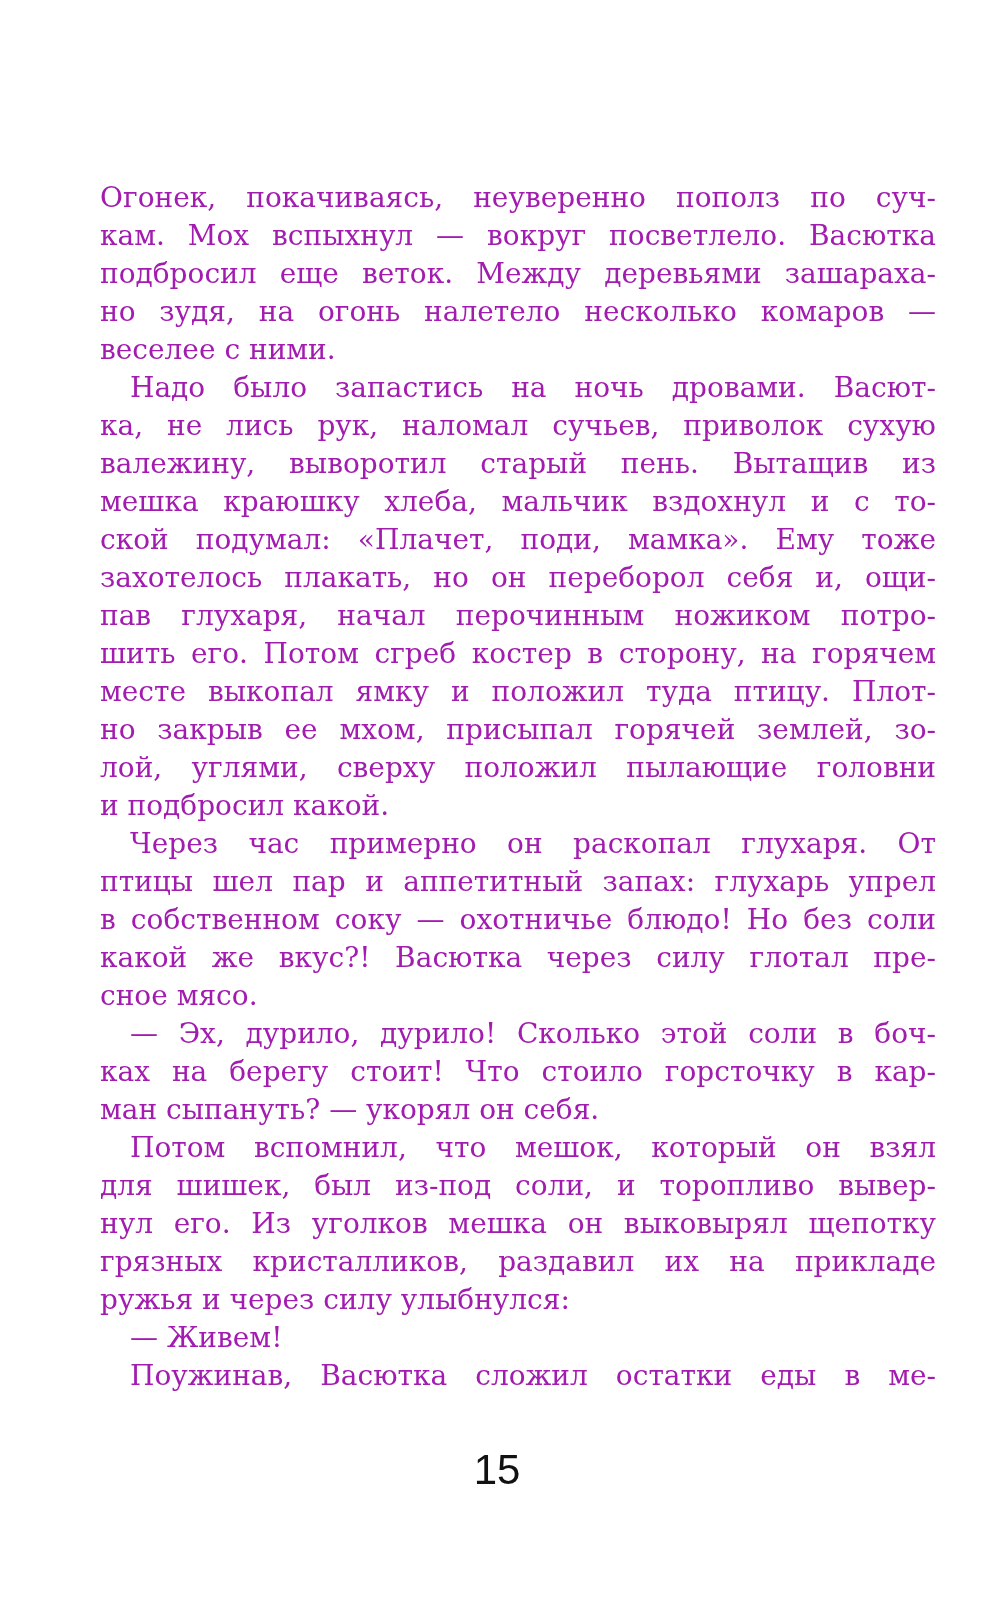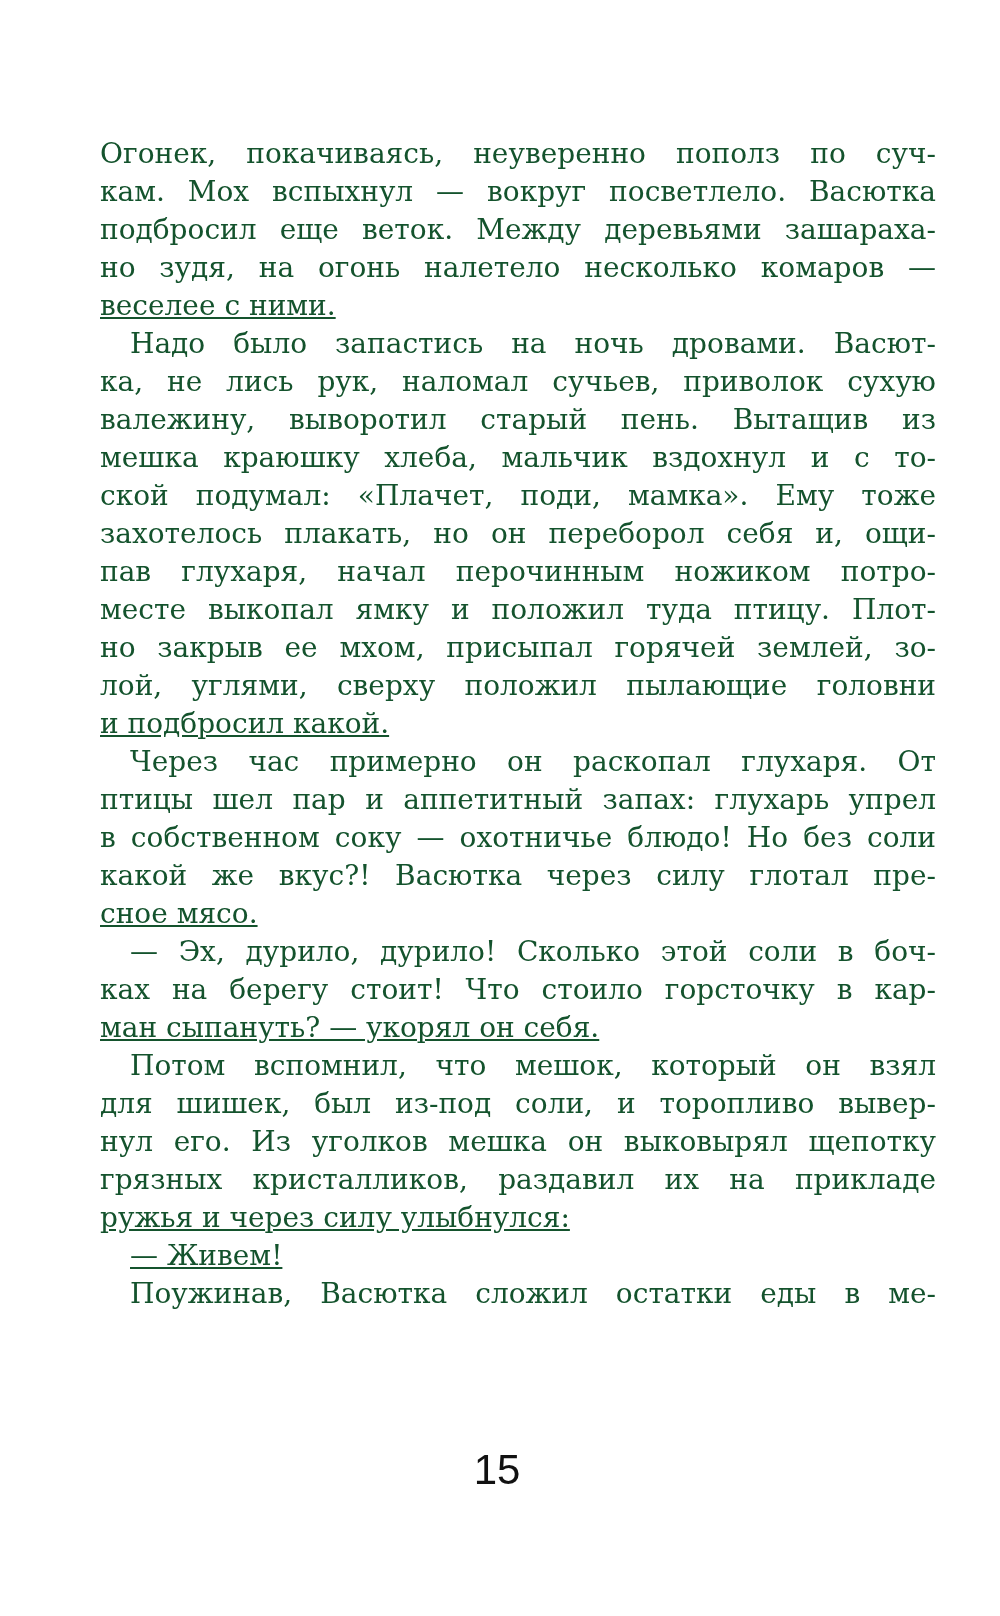--- a/index.html
+++ b/index.html
@@ -31,21 +31,20 @@
     font-weight: normal;
   }
   .line {
     text-align: justify;
     text-align-last: justify;
     text-justify: inter-word;
     white-space: normal;
   }
   .line.pe {
     text-align-last: left;
-    text-decoration: underline;
   }
   .line.indent {
     text-indent: 30px;
   }
   .page-number {
     position: absolute;
     top: 1449px;
     left: 0;
     width: 958px;
     text-align: center;
@@ -53,33 +52,34 @@
     font-size: 42px;
     line-height: 42px;
     color: #111111;
     padding-left: 18px;
   }
 </style>
 </head>
 <body style="background: rgb(255, 255, 255);">
 
 <main class="page">
-  <div class="text-block" id="text-block" style="color: #14532d;">
+  <div class="text-block" id="text-block" style="color: #a21caf; margin-top: 44px;">
       <div class="line">Огонек, покачиваясь, неуверенно пополз по суч-</div>
       <div class="line">кам. Мох вспыхнул — вокруг посветлело. Васютка</div>
       <div class="line">подбросил еще веток. Между деревьями зашараха-</div>
       <div class="line">но зудя, на огонь налетело несколько комаров —</div>
       <div class="line pe">веселее с ними.</div>
       <div class="line indent">Надо было запастись на ночь дровами. Васют-</div>
       <div class="line">ка, не лись рук, наломал сучьев, приволок сухую</div>
       <div class="line">валежину, выворотил старый пень. Вытащив из</div>
       <div class="line">мешка краюшку хлеба, мальчик вздохнул и с то-</div>
       <div class="line">ской подумал: «Плачет, поди, мамка». Ему тоже</div>
       <div class="line">захотелось плакать, но он переборол себя и, ощи-</div>
       <div class="line">пав глухаря, начал перочинным ножиком потро-</div>
+      <div class="line">шить его. Потом сгреб костер в сторону, на горячем</div>
       <div class="line">месте выкопал ямку и положил туда птицу. Плот-</div>
       <div class="line">но закрыв ее мхом, присыпал горячей землей, зо-</div>
       <div class="line">лой, углями, сверху положил пылающие головни</div>
       <div class="line pe">и подбросил какой.</div>
       <div class="line indent">Через час примерно он раскопал глухаря. От</div>
       <div class="line">птицы шел пар и аппетитный запах: глухарь упрел</div>
       <div class="line">в собственном соку — охотничье блюдо! Но без соли</div>
       <div class="line">какой же вкус?! Васютка через силу глотал пре-</div>
       <div class="line pe">сное мясо.</div>
       <div class="line indent">— Эх, дурило, дурило! Сколько этой соли в боч-</div>

